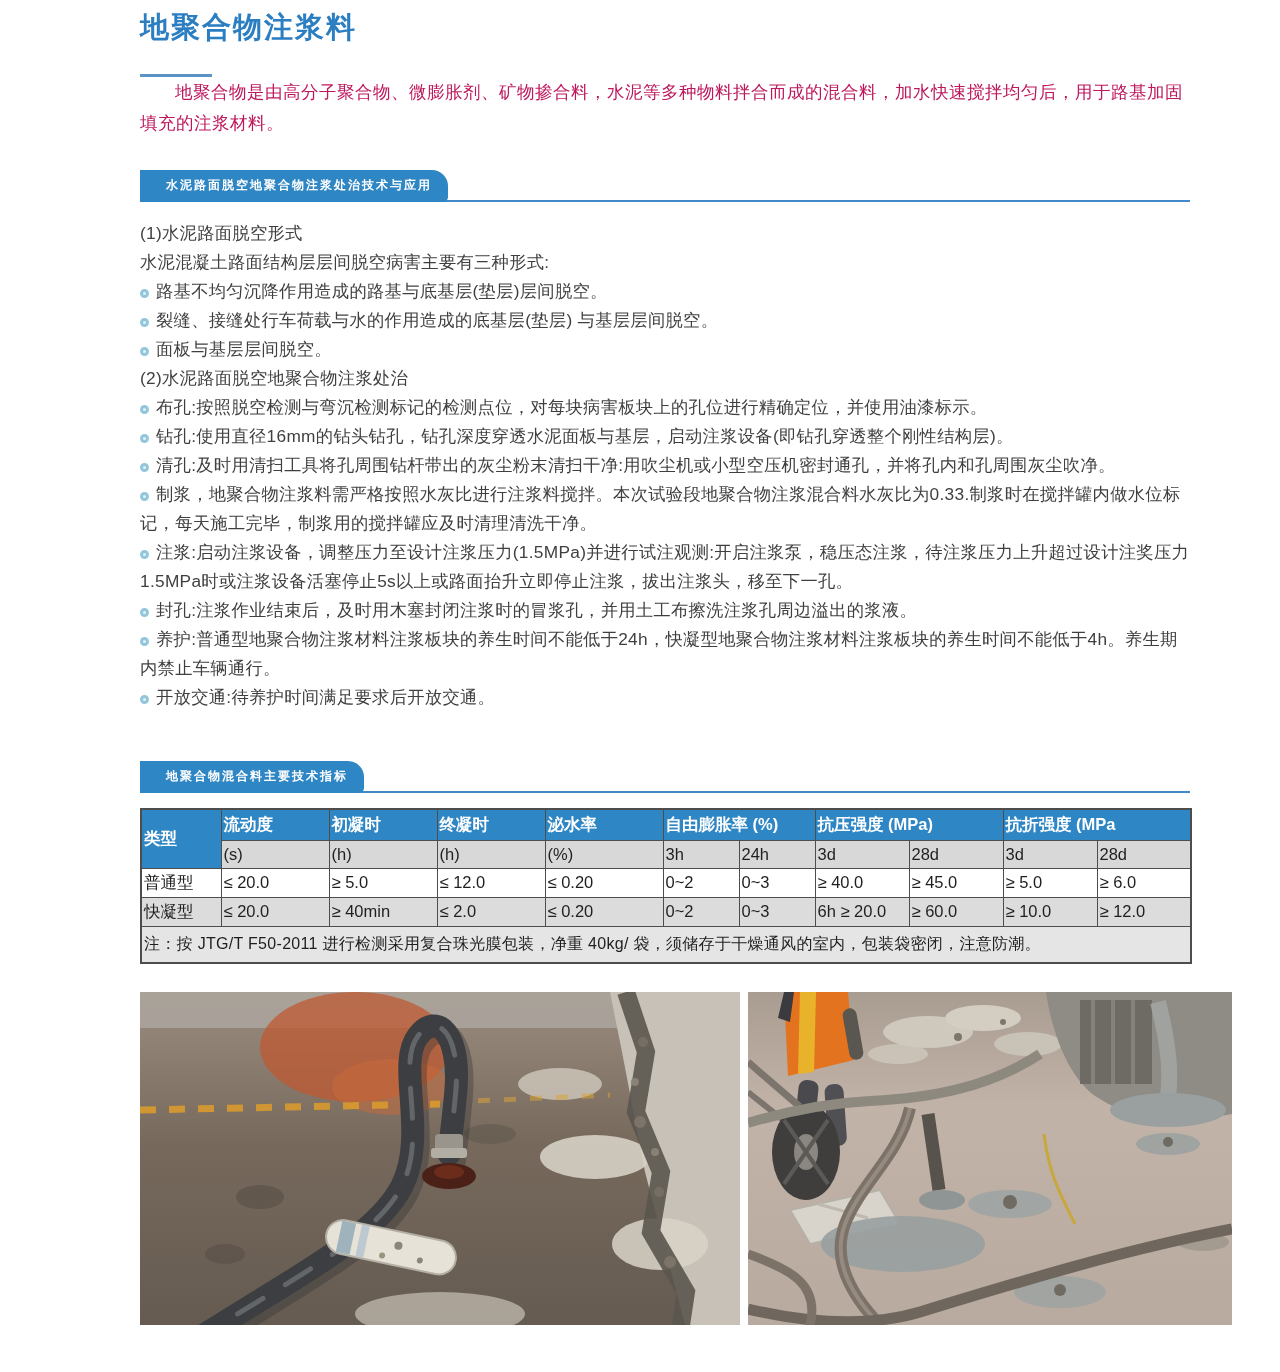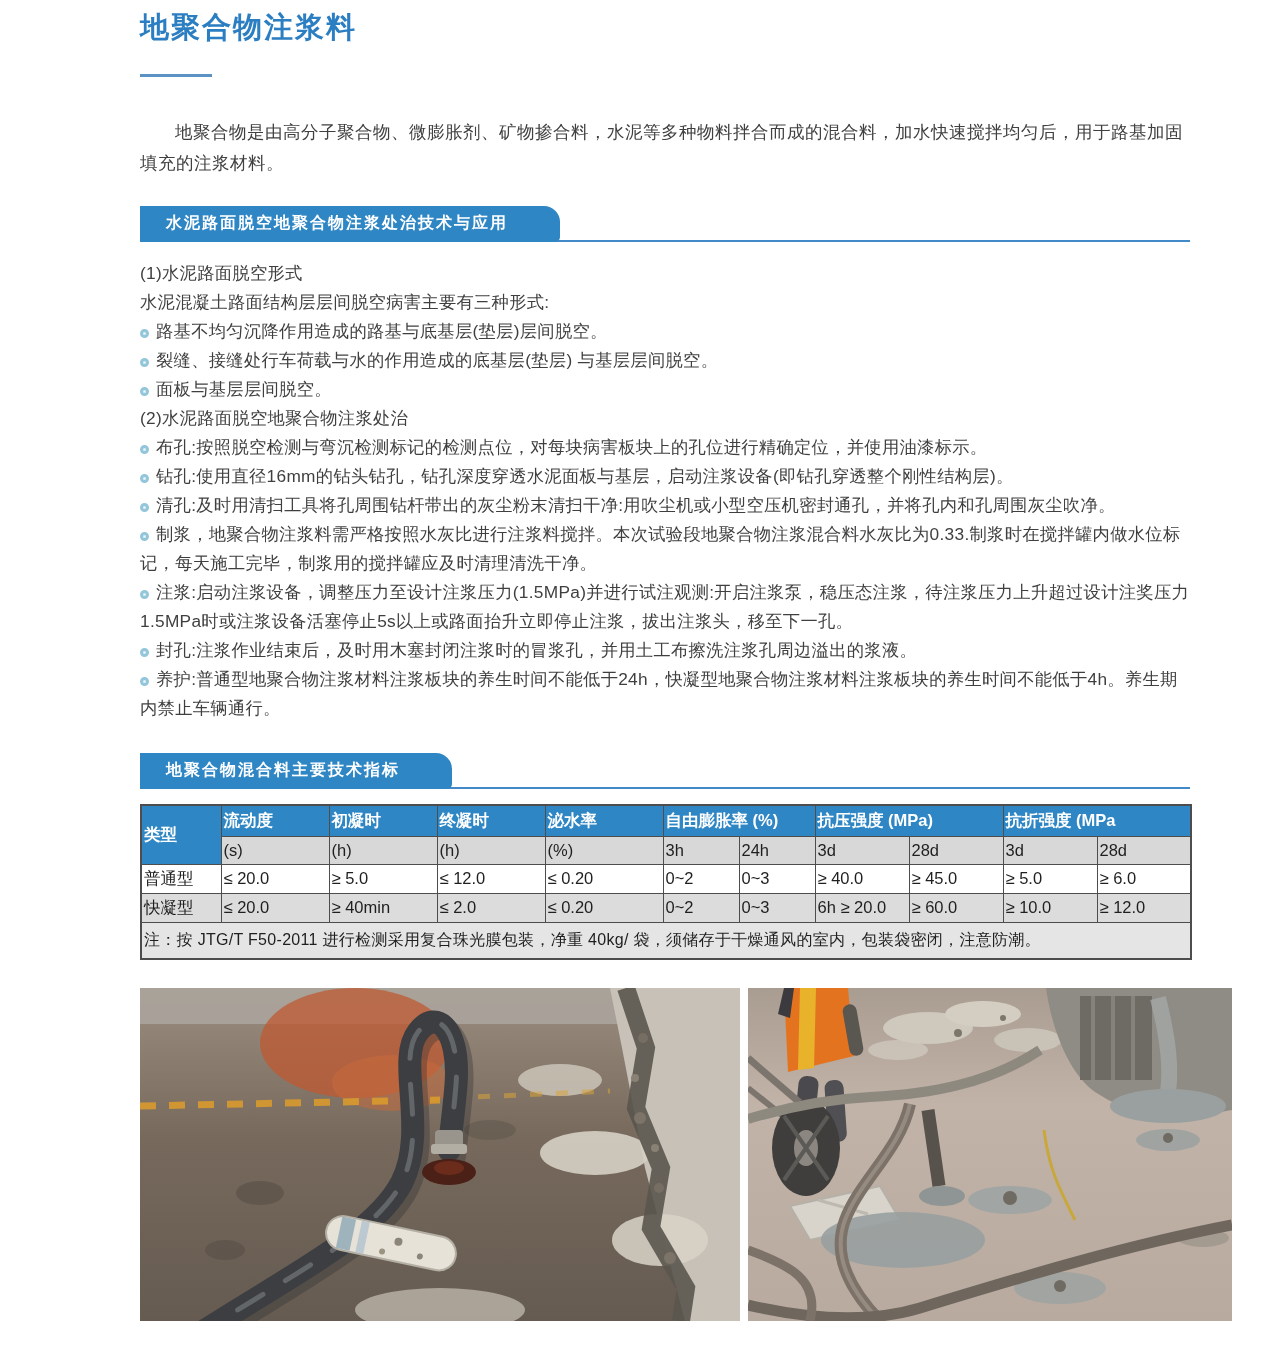--- a/index.html
+++ b/index.html
@@ -28,49 +28,48 @@
     font-weight: bold;
     color: #2b7ec1;
     letter-spacing: 2px;
   }
   .title-underline {
     margin-top: 26px;
     width: 72px; height: 3px;
     background: #5b93c4;
   }
   .intro {
-    margin-top: 40px;
     font-size: 17.5px;
     line-height: 31px;
-    color: #404040;
+    color: #be185d;
     text-indent: 2em;
     letter-spacing: 0.5px;
   }
 
   
   .banner-row {
     position: relative;
     margin-top: 24px;
     width: 1050px;
     border-bottom: 2px solid #4189c7;
     height: 39px;
   }
   .banner {
     position: absolute;
     left: 0; bottom: -2px;
     display: inline-block;
     background: #2e86c4;
     color: #ffffff;
-    font-size: 16px;
+    font-size: 12px;
     font-weight: bold;
     letter-spacing: 2px;
-    padding: 7px 52px 8px 26px;
+    padding: 7px 16px 8px 26px;
     border-radius: 0 16px 5px 0;
   }
-  .banner-row.second { margin-top: 27px; }
+  .banner-row.second { margin-top: 42px; }
 
   
   .body-list { margin-top: 17px; }
   .body-line {
     font-size: 17.3px;
     line-height: 29px;
     color: #3f3f3f;
     letter-spacing: 0.3px;
   }
   .ring {
@@ -143,20 +142,21 @@
         <p class="body-line"><span class="ring"></span><span>裂缝、接缝处行车荷载与水的作用造成的底基层(垫层) 与基层层间脱空。</span></p>
         <p class="body-line"><span class="ring"></span><span>面板与基层层间脱空。</span></p>
         <p class="body-line"><span>(2)水泥路面脱空地聚合物注浆处治</span></p>
         <p class="body-line"><span class="ring"></span><span>布孔:按照脱空检测与弯沉检测标记的检测点位，对每块病害板块上的孔位进行精确定位，并使用油漆标示。</span></p>
         <p class="body-line"><span class="ring"></span><span>钻孔:使用直径16mm的钻头钻孔，钻孔深度穿透水泥面板与基层，启动注浆设备(即钻孔穿透整个刚性结构层)。</span></p>
         <p class="body-line"><span class="ring"></span><span>清孔:及时用清扫工具将孔周围钻杆带出的灰尘粉末清扫干净:用吹尘机或小型空压机密封通孔，并将孔内和孔周围灰尘吹净。</span></p>
         <p class="body-line"><span class="ring"></span><span>制浆，地聚合物注浆料需严格按照水灰比进行注浆料搅拌。本次试验段地聚合物注浆混合料水灰比为0.33.制浆时在搅拌罐内做水位标记，每天施工完毕，制浆用的搅拌罐应及时清理清洗干净。</span></p>
         <p class="body-line"><span class="ring"></span><span>注浆:启动注浆设备，调整压力至设计注浆压力(1.5MPa)并进行试注观测:开启注浆泵，稳压态注浆，待注浆压力上升超过设计注奖压力1.5MPa时或注浆设备活塞停止5s以上或路面抬升立即停止注浆，拔出注浆头，移至下一孔。</span></p>
         <p class="body-line"><span class="ring"></span><span>封孔:注浆作业结束后，及时用木塞封闭注浆时的冒浆孔，并用土工布擦洗注浆孔周边溢出的浆液。</span></p>
         <p class="body-line"><span class="ring"></span><span>养护:普通型地聚合物注浆材料注浆板块的养生时间不能低于24h，快凝型地聚合物注浆材料注浆板块的养生时间不能低于4h。养生期内禁止车辆通行。</span></p>
+        <p class="body-line"><span class="ring"></span><span>开放交通:待养护时间满足要求后开放交通。</span></p>
       </div>
 
     <div class="banner-row second">
       <span class="banner">地聚合物混合料主要技术指标</span>
     </div>
 
     <table class="spec-table">
       <colgroup>
         <col style="width:80px">
           <col style="width:108px">

